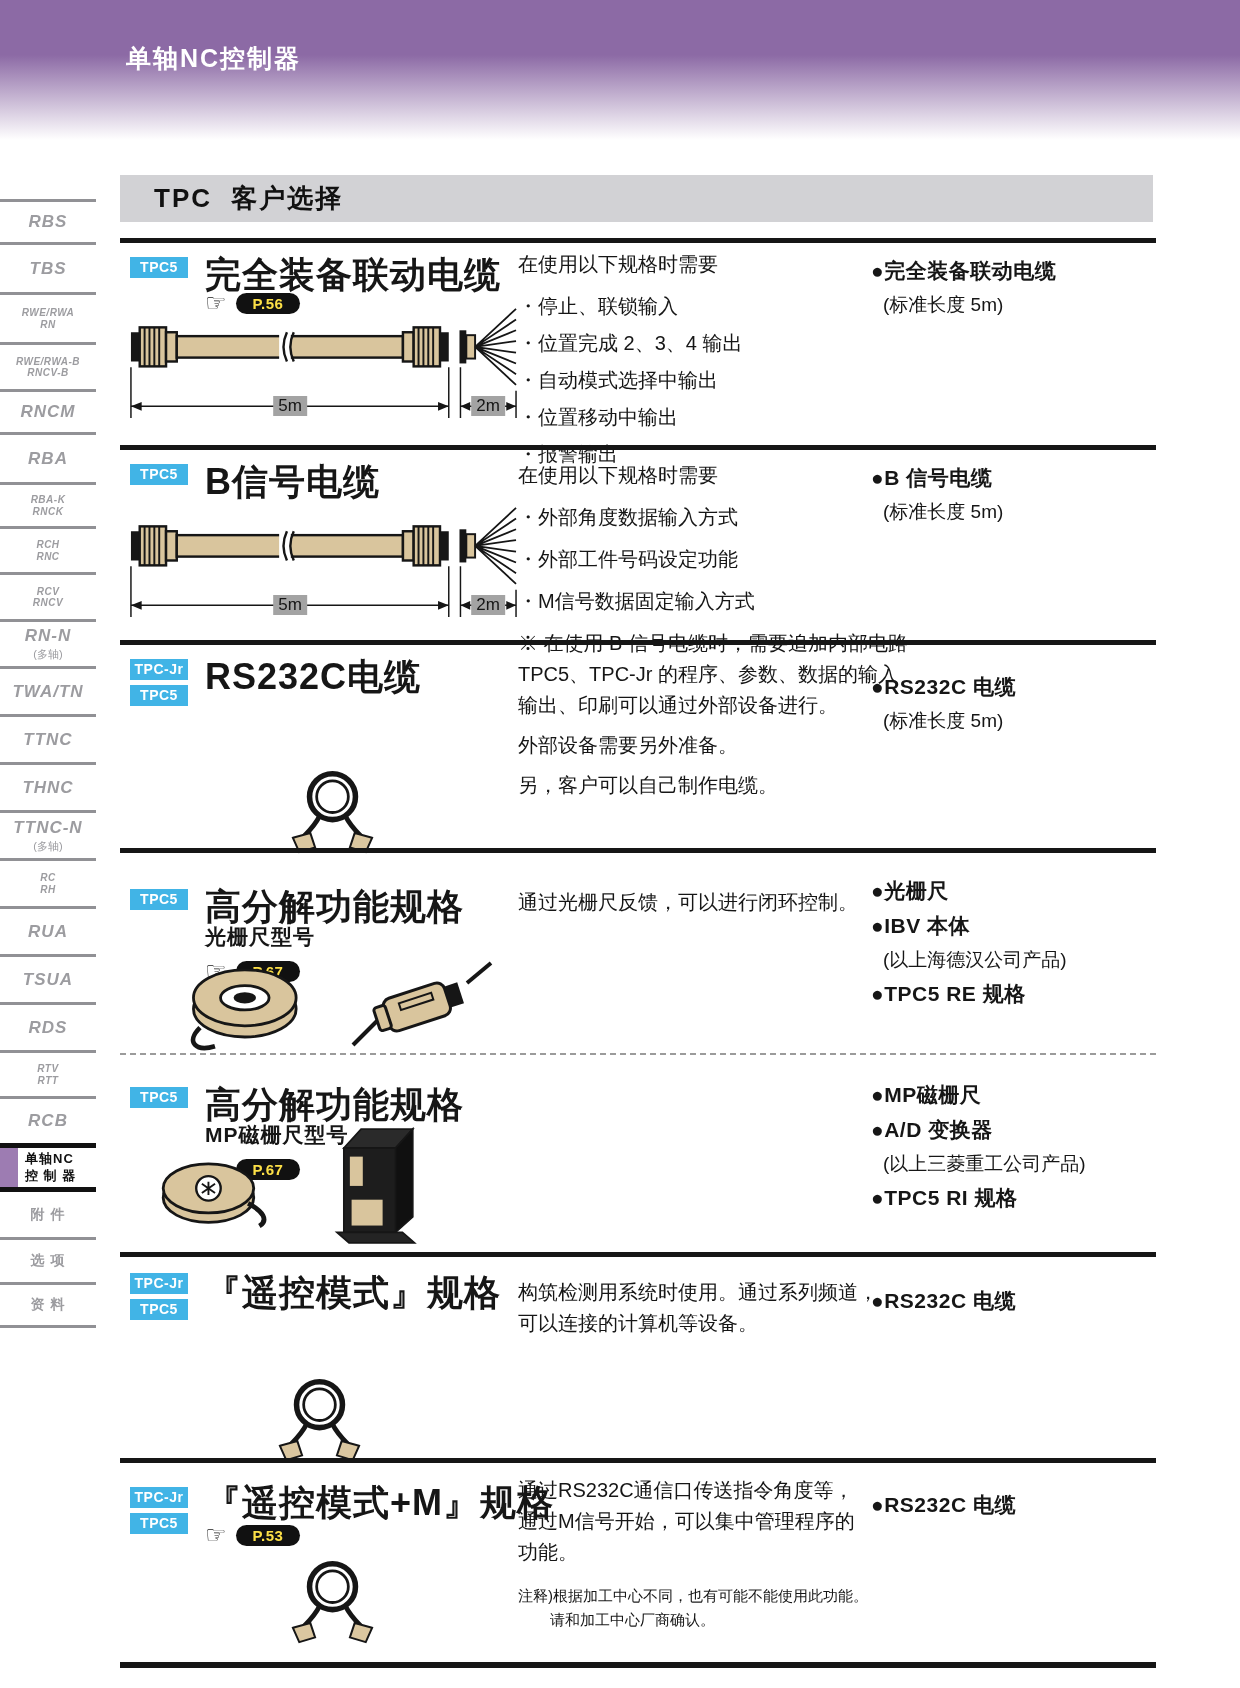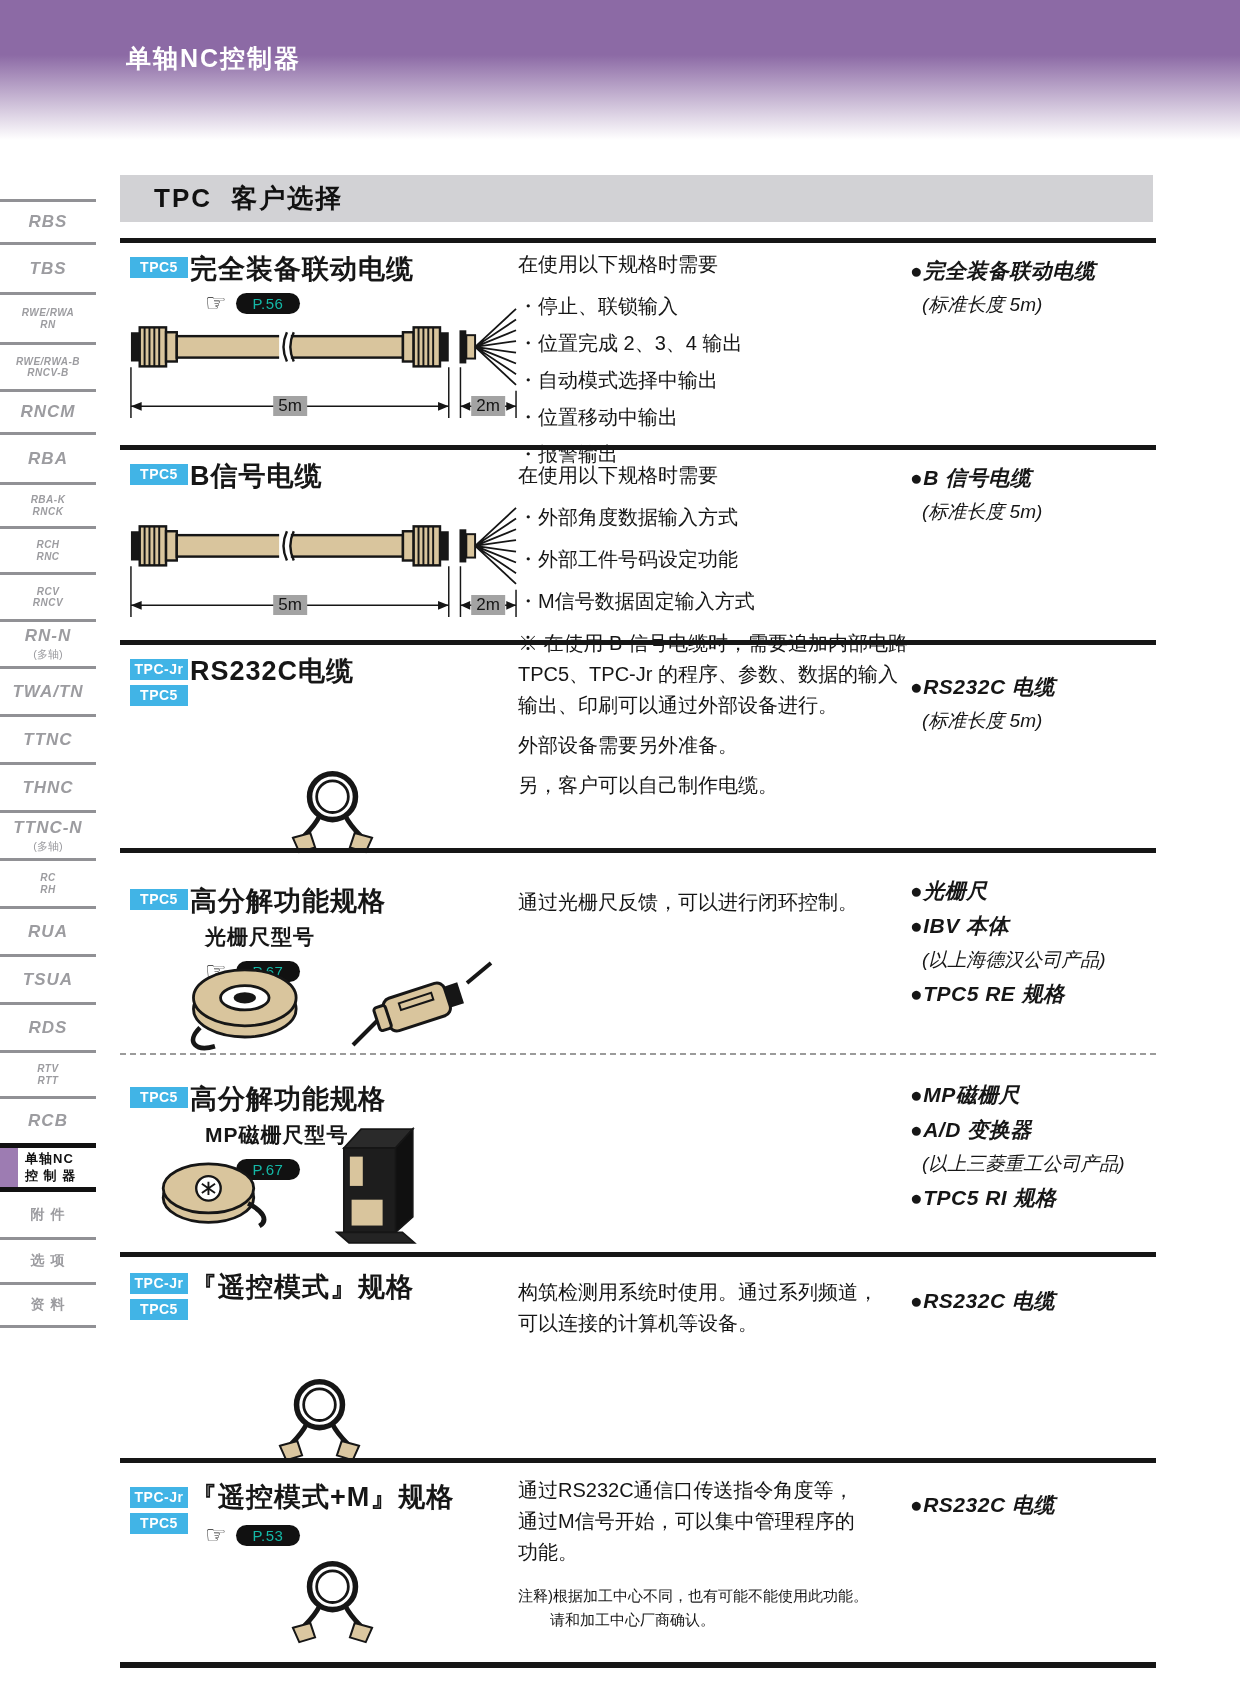--- a/index.html
+++ b/index.html
@@ -45,43 +45,43 @@
   
   .content{position:absolute;left:120px;top:238px;width:1036px;}
   .row{position:relative;box-sizing:border-box;border-top:5px solid #161616;}
   .row.dashed{border-top:2px dashed #9b9b9b;}
   .bottom-rule{width:1036px;height:6px;background:#161616;}
   .badges{position:absolute;left:10px;top:14px;}
   .tpc-badge{
     display:block;width:58px;height:21px;margin-bottom:5px;background:#41b4e6;color:#fff;
     font-weight:bold;font-size:14px;text-align:center;line-height:21px;letter-spacing:0.5px;
   }
-  .row-title{position:absolute;left:70px;top:8px;font-size:27px;font-weight:bold;margin:0;letter-spacing:1px;}
+  .row-title{position:absolute;left:85px;top:8px;font-size:36px;font-weight:bold;margin:0;letter-spacing:1px;}
   .row-subtitle{position:absolute;left:85px;top:48px;font-size:21px;font-weight:bold;margin:0;letter-spacing:1px;}
   .pageref{position:absolute;left:85px;display:flex;align-items:center;gap:9px;cursor:pointer;}
   .pageref .hand{font-size:24px;line-height:1;color:#161616;}
   .pageref .pill{
-    background:#111;color:#14b8a6;font-weight:normal;font-size:15px;padding:2px 17px;
+    background:#111;color:#fde047;font-weight:bold;font-size:15px;padding:2px 17px;
     border-radius:13px;letter-spacing:0.5px;
   }
   .diagram{position:absolute;}
   .dim{
     position:absolute;background:#a3a3a3;font-size:17px;padding:0 5px;
     transform:translate(-50%,-50%);font-weight:normal;
   }
   .col-mid{position:absolute;left:398px;width:392px;}
   .intro{font-size:20px;margin:0;}
   .bullets{list-style:none;margin:15px 0 0;padding:0;font-size:20px;}
   .bullets li{margin-bottom:10px;}
   .r2 .bullets li{margin-bottom:15px;}
   .note{font-size:20px;margin-top:14px;}
   .para{font-size:20px;line-height:1.55;margin:0 0 9px;}
   .note7{font-size:15px;line-height:1.6;margin-top:16px;width:378px;}
   .note7-2{margin-left:32px;}
-  .col-right{position:absolute;left:790px;width:262px;font-style:italic;}
+  .col-right{position:absolute;left:751px;width:262px;}
   .rb{font-size:21px;font-weight:bold;margin-bottom:7px;letter-spacing:0.5px;}
   .rp{font-size:19px;margin:0 0 7px 12px;}
   
   .r1 .pageref{top:48px;}
   .r1 .col-mid{top:8px;} .r1 .col-right{top:14px;}
   .r2 .col-mid{top:12px;} .r2 .col-right{top:14px;}
   .r3 .col-mid{top:14px;} .r3 .col-right{top:28px;}
   .r4 .badges{top:36px;} .r4 .row-title{top:30px;} .r4 .row-subtitle{top:70px;}
   .r4 .pageref{top:106px;} .r4 .col-mid{top:34px;} .r4 .col-right{top:24px;}
   .r5 .badges{top:32px;} .r5 .row-title{top:26px;} .r5 .row-subtitle{top:66px;}

